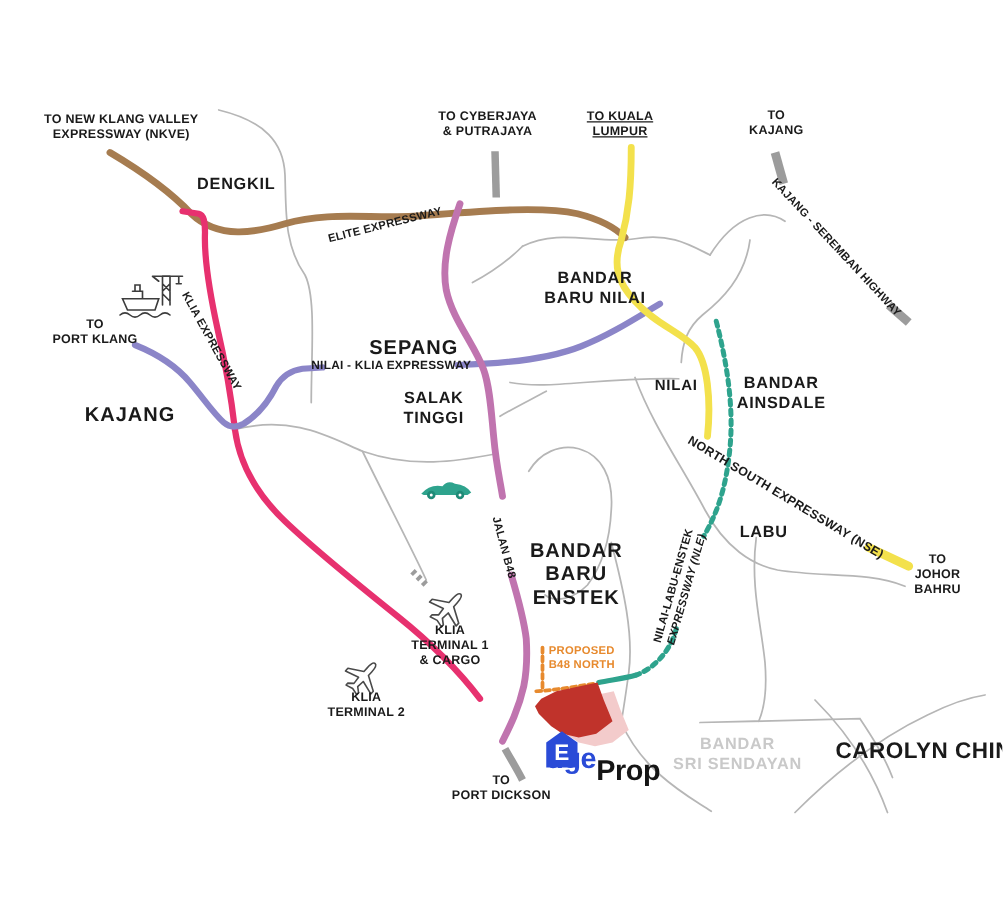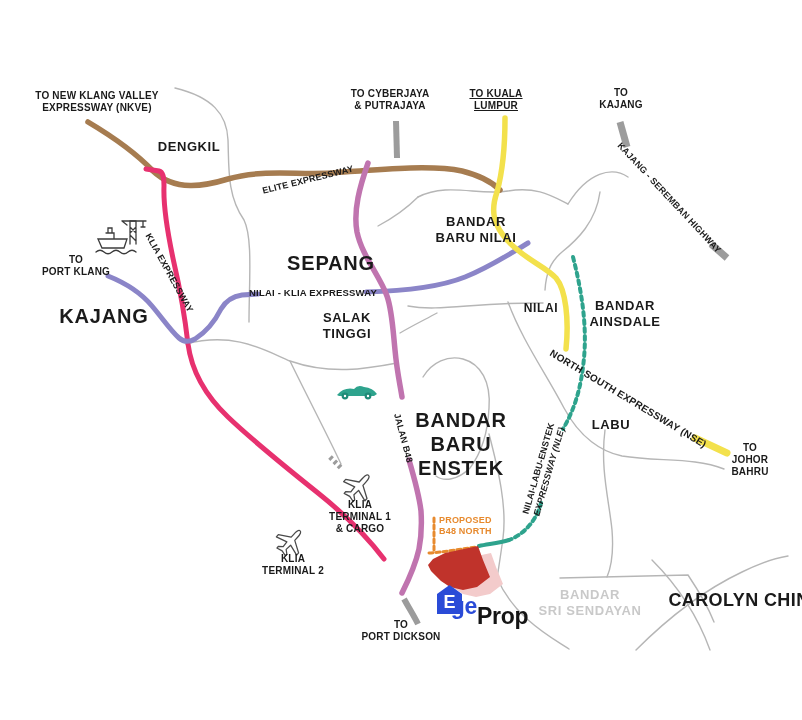--- a/index.html
+++ b/index.html
@@ -6,21 +6,21 @@
   #map{position:relative;width:802px;height:720px;background:#fff;overflow:hidden;
        font-family:"Liberation Sans",sans-serif;}
   #map svg{position:absolute;left:0;top:0;}
   .minor{fill:none;stroke:#B6B6B6;stroke-width:1.4;stroke-linecap:round;}
   .stub{fill:none;stroke:#9C9C9C;stroke-linecap:butt;}
   .road{fill:none;stroke-linecap:round;}
   .lbl{position:absolute;transform:translate(-50%,-50%);font-weight:bold;color:#1a1a1a;
        text-align:center;white-space:pre-line;line-height:1.2;letter-spacing:.2px;}
   .s9{font-size:9px;} .s95{font-size:9.5px;} .s10{font-size:10px;}
   .s12{font-size:12px;letter-spacing:.6px;} .s13{font-size:13px;letter-spacing:.6px;}
-  .s14{font-size:20px;letter-spacing:.8px;} .s15{font-size:18px;letter-spacing:.4px;}
+  .s14{font-size:16px;letter-spacing:.8px;margin-top:16px;} .s15{font-size:18px;letter-spacing:.4px;}
   .orange{color:#E78A2E;}
   .muted{color:#C9C9C9;}
   .tl{transform:none;text-align:left;}
   .rot{transform-origin:center center;}
   #logo{position:absolute;left:436px;top:584px;display:flex;align-items:center;}
   #logo .word{font-size:23px;font-weight:bold;letter-spacing:-.3px;line-height:1;}
   #logo .blue{color:#2A4BD7;margin-left:1px;}
   #logo .black{color:#151515;margin-top:21px;}
   .nle2{font-style:italic;display:block;}
   .nle1{display:block;}

